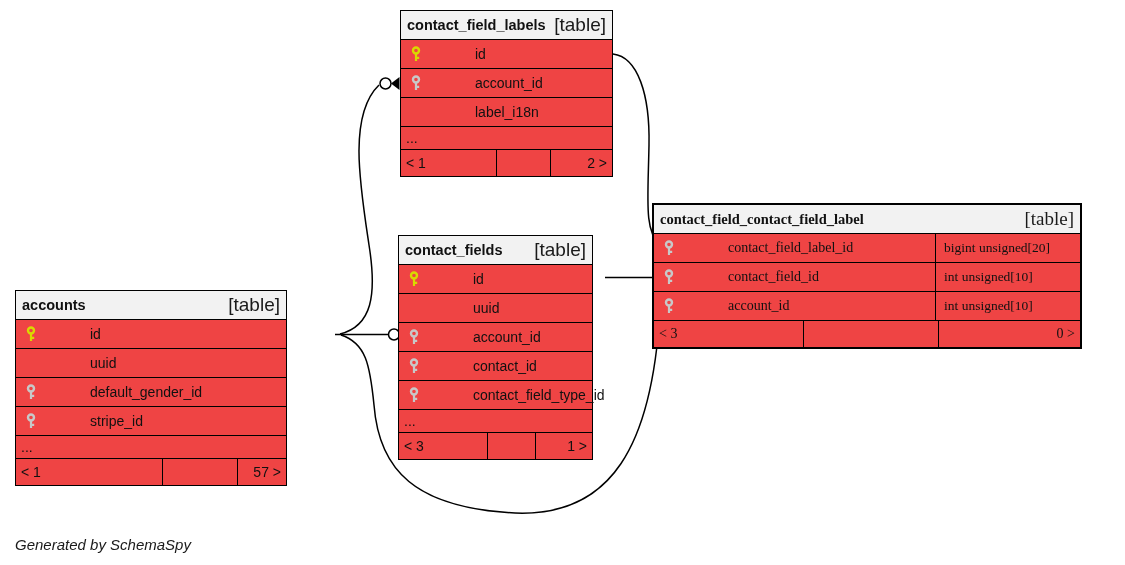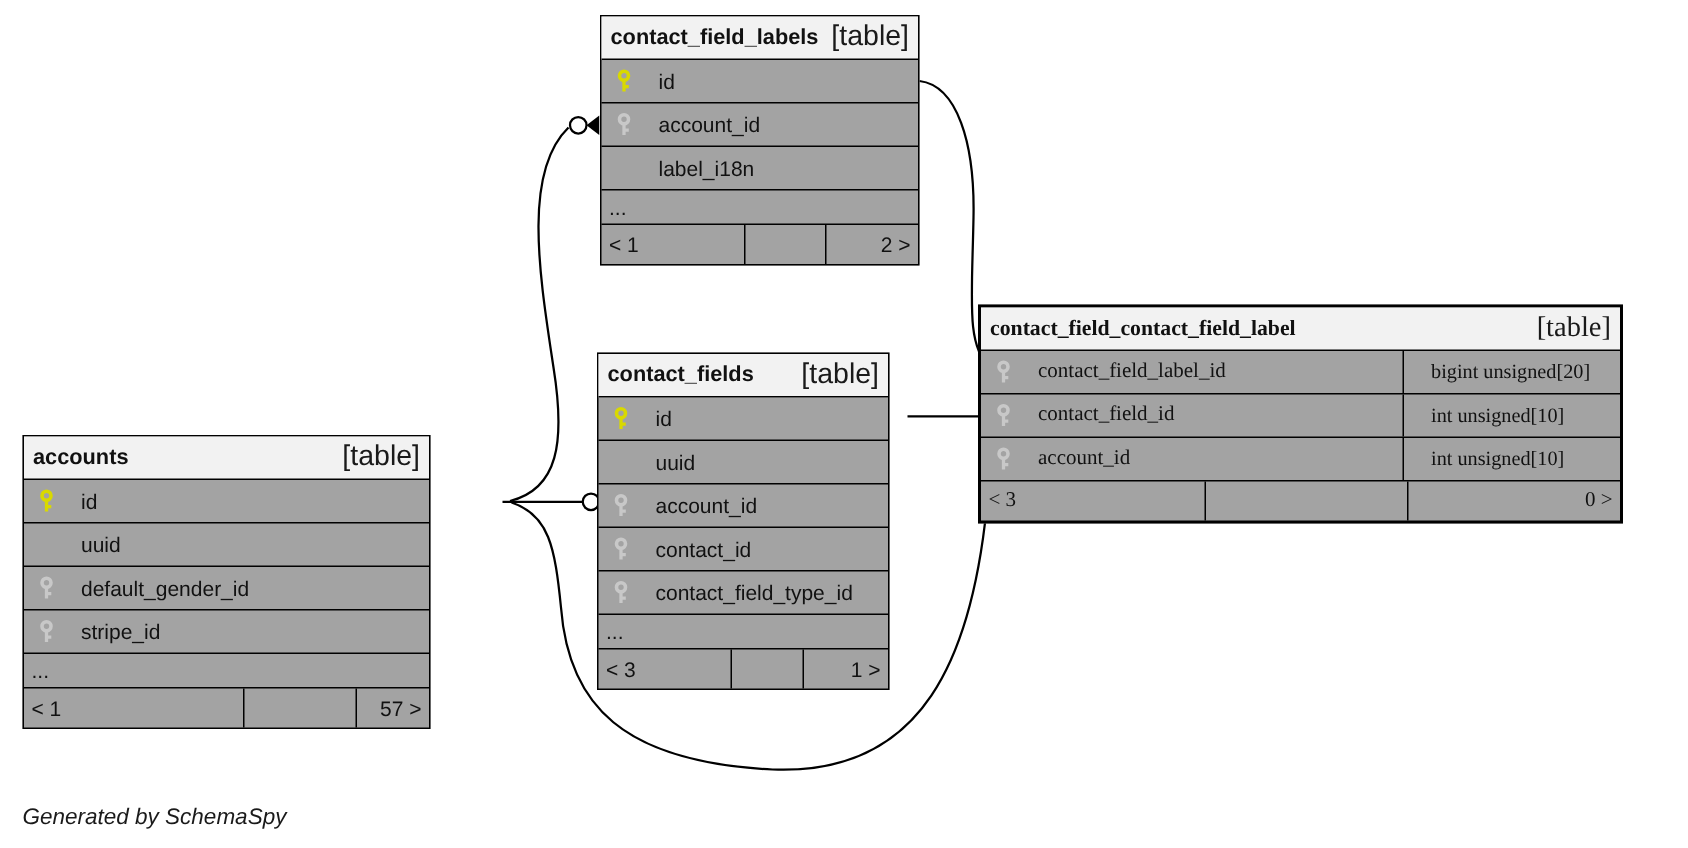--- a/index.html
+++ b/index.html
@@ -2,39 +2,39 @@
 <html><head>
 <meta charset="utf-8">
 <style>
   html,body{margin:0;padding:0;}
   body{
     width:1125px;height:565px;position:relative;background:#ffffff;
     font-family:"Liberation Sans",sans-serif;color:#111;overflow:hidden;
   }
   .edges{position:absolute;left:0;top:0;z-index:1;}
   .tbl{
-    position:absolute;z-index:2;background:#a3a3a3;border:1.4px solid #000;
+    position:absolute;z-index:2;background:#ef4444;border:1.4px solid #000;
     box-sizing:border-box;font-size:14px;text-align:right;
   }
   .tbl.thick{border-width:2.5px;}
   .hdr{
     height:29px;display:flex;justify-content:space-between;align-items:center;
     background:#f2f2f2;border-bottom:1.2px solid #000;padding:0 6px;box-sizing:border-box;
   }
   .hdr .title{font-weight:700;font-size:14.5px;white-space:nowrap;}
   .hdr .tag{font-size:19px;color:#1a1a1a;}
   .row{
     height:29px;display:flex;align-items:stretch;border-bottom:1px solid #000;
     box-sizing:border-box;
   }
   .row:last-of-type{border-bottom:none;}
-  .namecell{flex:1;display:flex;align-items:center;padding-left:9px;}
+  .namecell{flex:1;display:flex;align-items:center;padding-left:9px;gap:36px;}
   .typecell{
     width:145px;border-left:1px solid #000;display:flex;align-items:center;
-    padding-left:18px;box-sizing:border-box;font-size:13.5px;
+    padding-left:8px;box-sizing:border-box;font-size:13.5px;
   }
   .keyicon{width:13px;height:17px;margin-right:16px;flex:0 0 13px;visibility:hidden;}
   .keyicon[data-icon="pk"]{visibility:visible;color:#d9d900;}
   .keyicon[data-icon="fk"]{visibility:visible;color:#c8c8c8;}
   .keyicon svg{display:block;width:13px;height:17px;}
   .colname{white-space:nowrap;}
   .dots{
     height:23px;display:flex;align-items:center;padding-left:5px;
     border-bottom:1px solid #000;box-sizing:border-box;
   }

